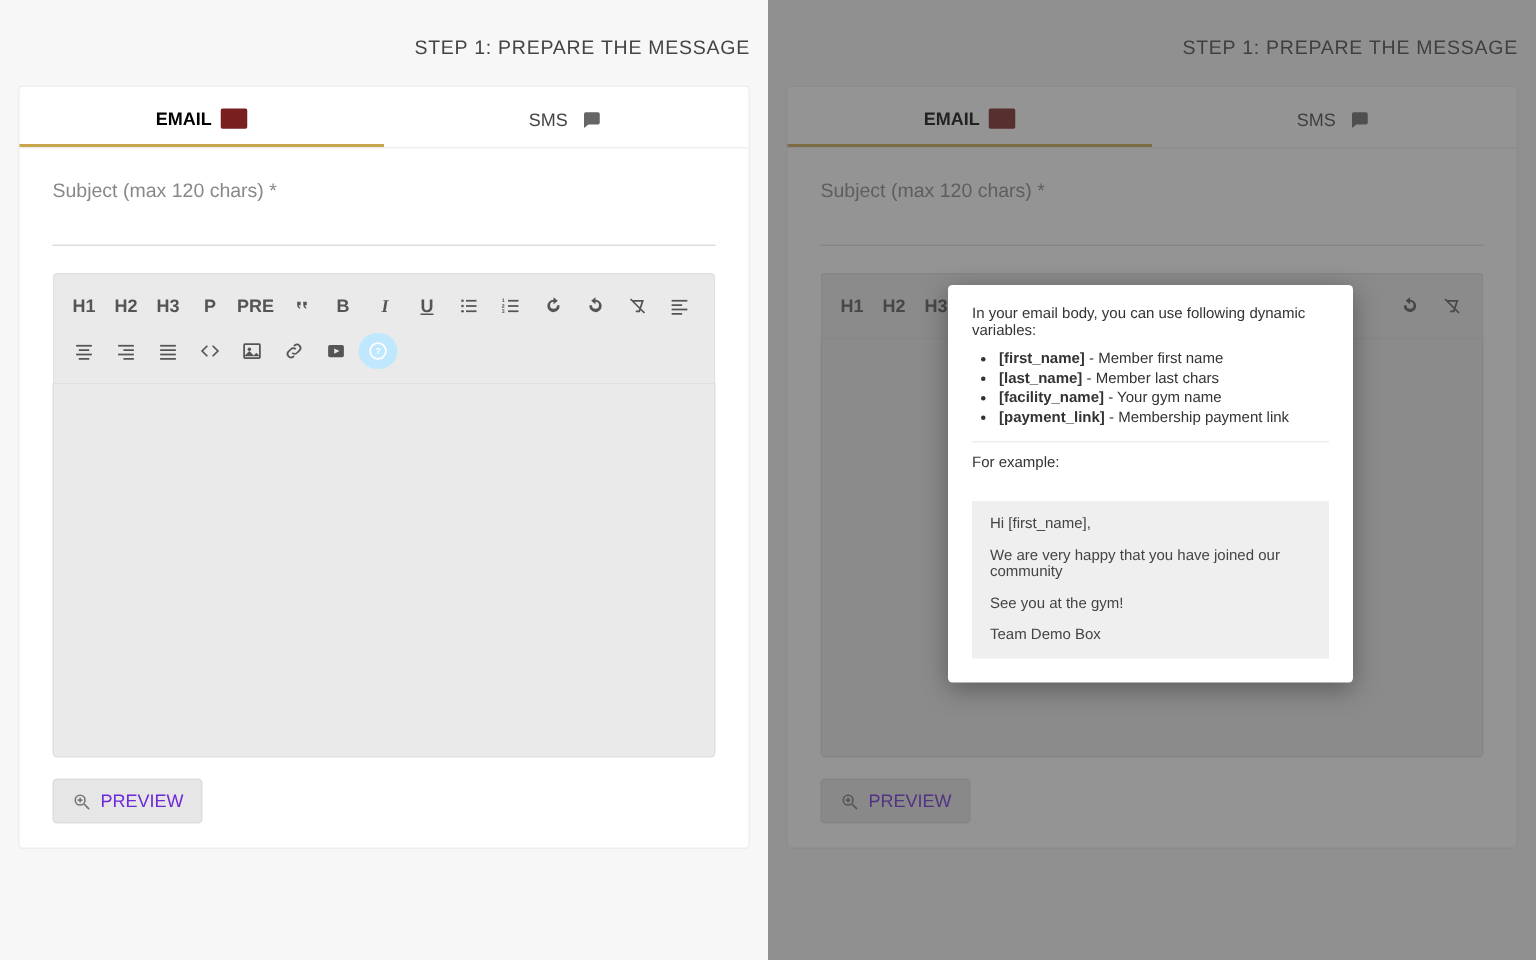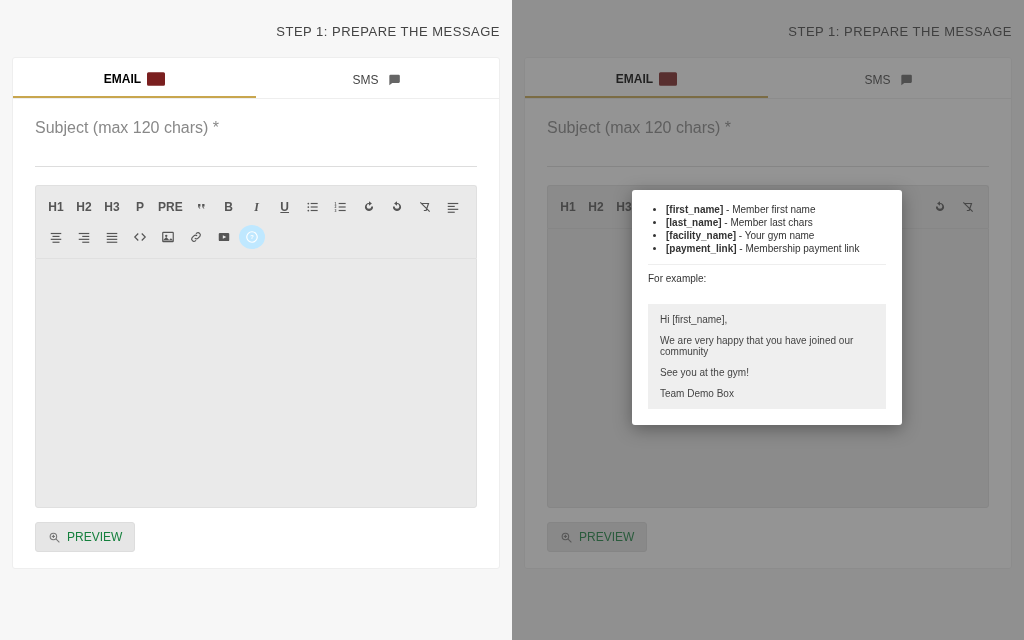--- a/index.html
+++ b/index.html
@@ -55,21 +55,21 @@
   }
   .tab svg, .tab .iconbox {
     width: 18px; height: 14px;
   }
   .env-icon { fill: #7a1f1f; }
   .sms-icon { fill: #666; }
   .body-area {
     padding: 20px 22px 16px 22px;
   }
   .subject-label {
-    font-size: 16px;
+    font-size: 13px;
     color: #888;
     margin-bottom: 6px;
   }
   .subject-input {
     width: 100%;
     border: none;
     border-bottom: 1px solid #ddd;
     font-size: 13px;
     padding: 4px 0;
     outline: none;
@@ -121,21 +121,21 @@
     min-height: 250px;
     background: #eaeaea;
     border: 1px solid #e0e0e0;
     border-top: 1px solid #e0e0e0;
     border-radius: 0 0 3px 3px;
   }
   .preview-btn {
     margin-top: 14px;
     background: #e6e6e6;
     border: 1px solid #ddd;
-    color: #15803d;
+    color: #6d28d9;
     font-size: 12px;
     padding: 7px 12px;
     display: inline-flex;
     align-items: center;
     gap: 6px;
     cursor: pointer;
     border-radius: 3px;
   }
   .preview-btn svg { width: 13px; height: 13px; fill: #777; }
 
@@ -400,20 +400,21 @@
             <line x1="7" y1="10" x2="13" y2="10" stroke="#777" stroke-width="2"></line>
           </svg>
         <span>PREVIEW</span>
       </button>
     </div>
   </div>
 
   <div class="overlay"></div>
 
   <div class="tooltip">
+    <p class="lead">In your email body, you can use following dynamic variables:</p>
     <ul>
       <li><b>[first_name]</b><span> - Member first name</span></li>
       <li><b>[last_name]</b><span> - Member last chars</span></li>
       <li><b>[facility_name]</b><span> - Your gym name</span></li>
       <li><b>[payment_link]</b><span> - Membership payment link</span></li>
     </ul>
     <hr>
     <div class="example-label">For example:</div>
     <div class="example-box">
       <p>Hi [first_name],</p>

